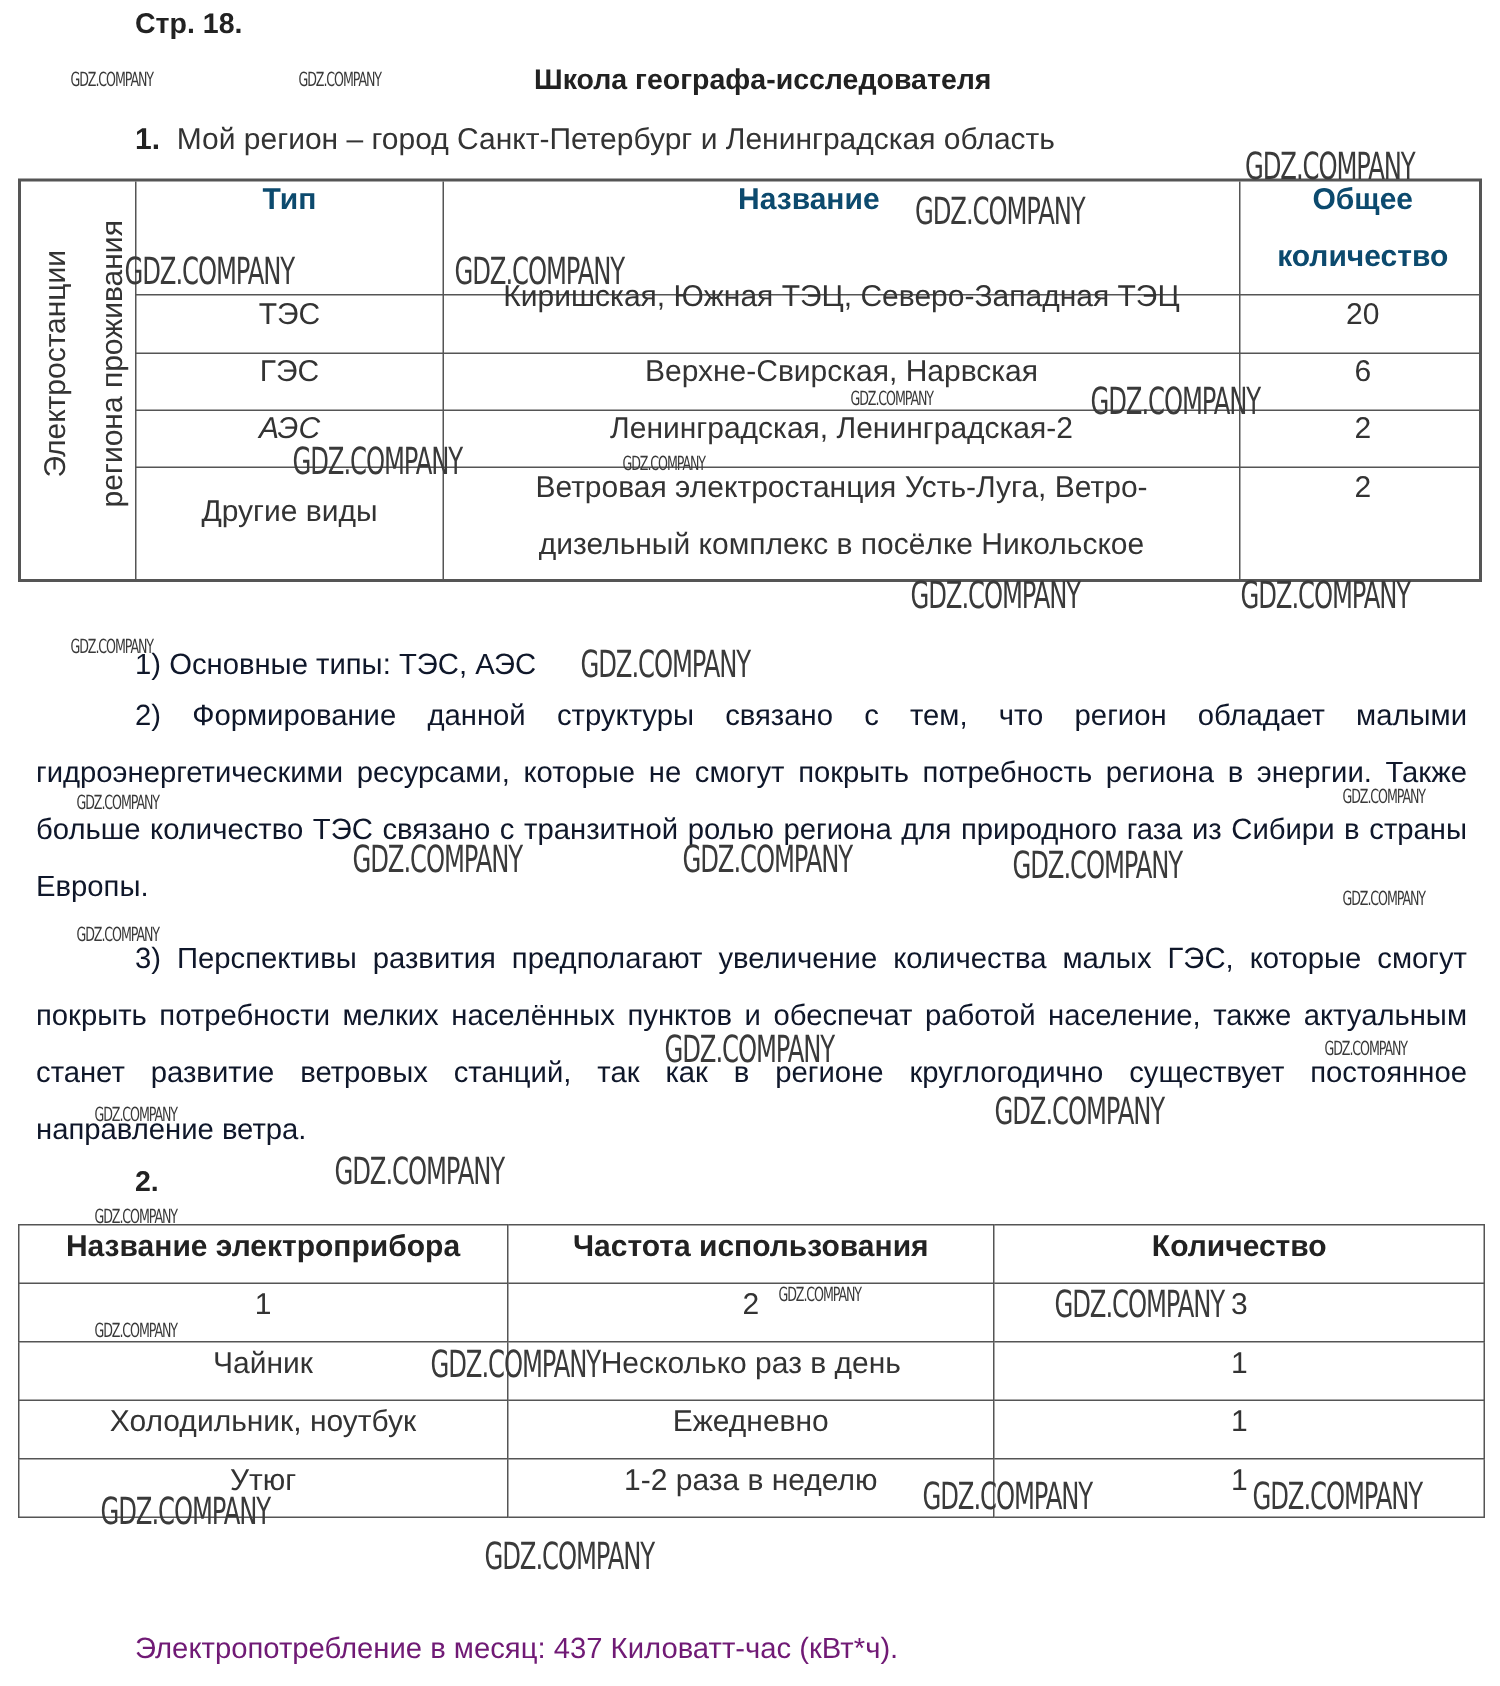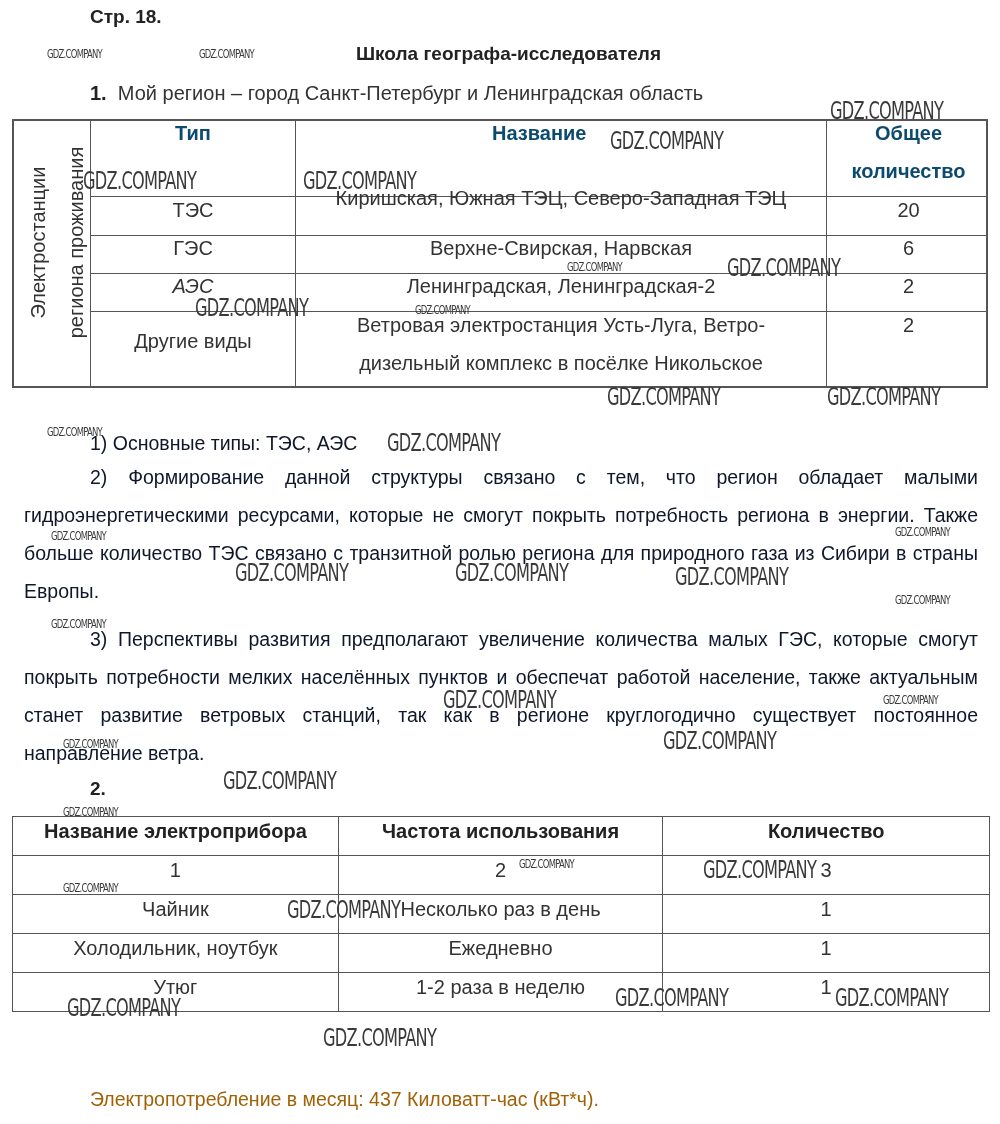--- a/index.html
+++ b/index.html
@@ -27,21 +27,21 @@
           line-height: 38px; text-align: justify; }
   .para .ind { display: inline-block; width: 66px; }
   .task2 { left: 90px; top: 778px; font-size: 19px; font-weight: bold; color: #222; }
 
   
   .t2 { position: absolute; left: 12px; top: 816px; width: 978px; border-collapse: collapse;
         font-size: 20px; color: #333; }
   .t2 td, .t2 th { border: 1px solid #555; height: 38px; text-align: center; padding: 0;
                   vertical-align: top; line-height: 28px; }
   .t2 th { font-weight: bold; color: #222; }
-  .footer { left: 90px; top: 1088px; font-size: 19.5px; color: #a16207; }
+  .footer { left: 90px; top: 1088px; font-size: 19.5px; color: #701a75; }
 
   
   .wm { position: absolute; font-family: "DejaVu Sans Condensed", "Liberation Sans Narrow", "Liberation Sans", sans-serif;
         color: #3a3a3a; letter-spacing: -1px; transform: scaleX(0.72); transform-origin: left center;
         white-space: nowrap; pointer-events: none; }
   .wm.l { font-size: 25px; }
   .wm.s { font-size: 13px; }
 </style>
 </head>
 <body>

